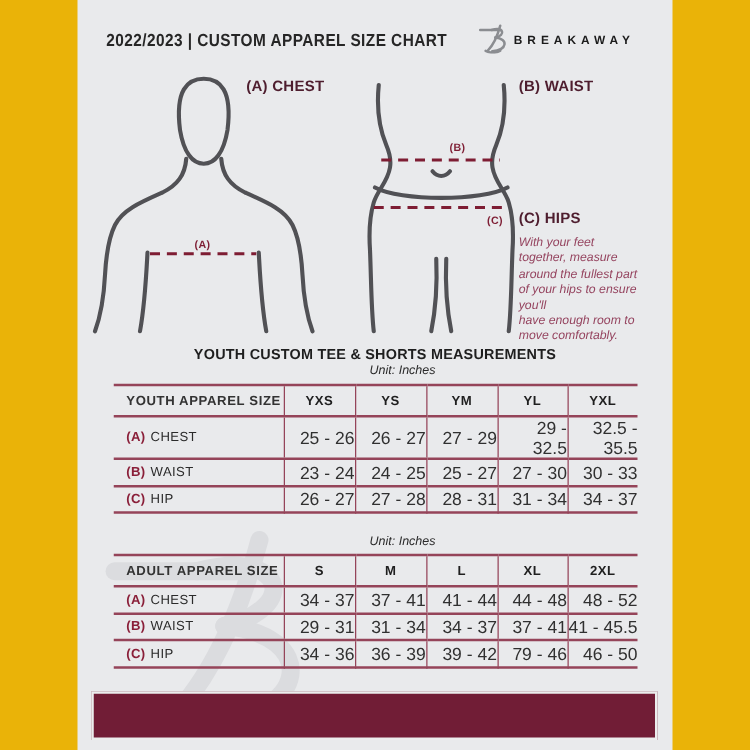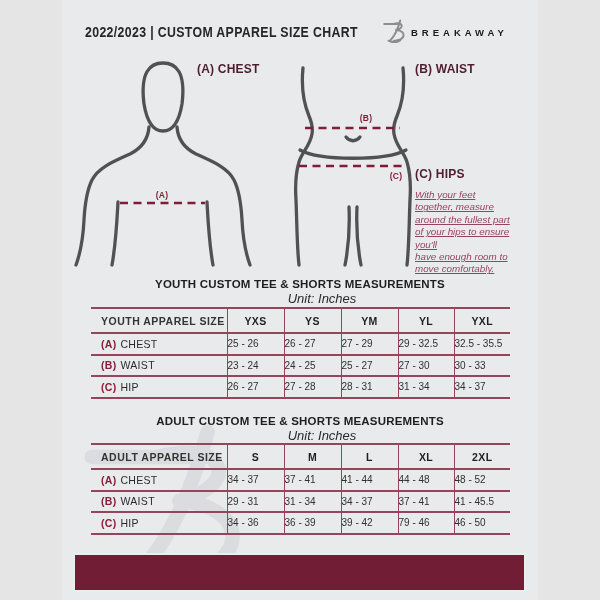--- a/index.html
+++ b/index.html
@@ -1,59 +1,59 @@
 <!DOCTYPE html>
 <html><head>
 <meta charset="utf-8">
 <style>
   html,body{margin:0;padding:0;}
-  .canvas{position:relative;width:600px;height:600px;background:#e5e5e5;overflow:hidden;
+  .canvas{position:relative;width:600px;height:600px;background:#eab308;overflow:hidden;
           font-family:"Liberation Sans",sans-serif;}
   .page{position:absolute;left:62px;top:0;width:476px;height:600px;background:#e9eaec;}
 
   
   .hdr-title{position:absolute;left:85px;top:24px;font-size:14px;font-weight:bold;color:#262626;
              letter-spacing:.4px;transform:scaleX(.88);transform-origin:left top;white-space:nowrap;}
   .brand{position:absolute;left:411px;top:27px;font-size:9.5px;font-weight:bold;letter-spacing:4px;
          color:#1b1b1b;white-space:nowrap;}
   .logo{position:absolute;left:382px;top:18px;color:#8b8d91;}
 
   
   .g-head{position:absolute;font-size:12px;font-weight:800;color:#4e1d2e;letter-spacing:.2px;}
   .g-body{position:absolute;font-size:9.8px;font-style:italic;color:#95445f;line-height:12.4px;
           white-space:pre-line;}
   .gh-chest{left:197px;top:62px;} .gb-chest{left:197px;top:84px;}
   .gh-waist{left:415px;top:62px;} .gb-waist{left:415px;top:84px;}
-  .gh-hips{left:415px;top:167px;} .gb-hips{left:415px;top:189px;text-decoration:underline;}
+  .gh-hips{left:415px;top:167px;} .gb-hips{left:415px;top:189px;}
 
   
   .figures{position:absolute;left:62px;top:55px;z-index:1;}
   .outline{fill:none;stroke:#515155;stroke-width:3.3;stroke-linecap:round;}
   .dash{fill:none;stroke:#7e1d33;stroke-width:2.5;stroke-dasharray:8 5.5;}
   .fig-label{font:bold 8.5px "Liberation Sans",sans-serif;fill:#7e1d33;letter-spacing:.3px;}
 
   
   .sec-title{position:absolute;left:62px;width:476px;text-align:center;font-size:11.5px;
              font-weight:bold;color:#1e1e1e;letter-spacing:.2px;}
-  .sec-unit{position:absolute;left:62px;width:520px;text-align:center;font-size:13px;
+  .sec-unit{position:absolute;left:62px;width:520px;text-align:center;font-size:10px;
             font-style:italic;color:#2a2a2a;}
   .t1-title{top:278px;} .t1-unit{top:291px;}
   .t2-title{top:415px;} .t2-unit{top:428px;}
 
   
   .size-table{position:absolute;left:91px;width:419px;border-collapse:collapse;table-layout:fixed;
               z-index:1;border-bottom:2px solid #954459;}
   .size-table th,.size-table td{border-top:2px solid #954459;padding:0;font-weight:normal;}
   .size-table th+th,.size-table td+td{border-left:1.5px solid #954459;}
   .size-table thead tr{height:25px;}
   .size-table tbody tr{height:21.5px;}
   .size-table .first{text-align:left;padding-left:10px;}
   .size-table thead .first{font-size:10.5px;color:#333;letter-spacing:.5px;}
   .size-table thead th{font-size:10.5px;font-weight:bold;color:#1f1f1f;text-align:center;letter-spacing:.4px;margin-top:48px;}
-  .size-table td{font-size:10px;color:#303030;text-align:left;}
+  .size-table td{font-size:14px;color:#303030;text-align:right;}
   .size-table td.first{font-size:10.5px;color:#2b2b2b;letter-spacing:.3px;}
   .key{color:#8a1f39;font-weight:bold;margin-right:4px;}
   .yt{top:307px;} .at{top:443px;}
 
   
   .watermark{position:absolute;left:76px;top:416px;color:#dbdcdf;z-index:0;}
   .footer-bar{position:absolute;left:73px;top:553px;width:453px;height:39px;background:#711d36;
               border:2px solid #eceded;box-sizing:border-box;z-index:2;}
 </style>
 </head>
@@ -165,21 +165,20 @@
         <td class="first"><span class="key">(C)</span><span>HIP</span></td>
         <td>26 - 27</td>
         <td>27 - 28</td>
         <td>28 - 31</td>
         <td>31 - 34</td>
         <td>34 - 37</td>
       </tr>
     </tbody>
   </table>
 
-  <div class="sec-title t2-title">ADULT CUSTOM TEE &amp; SHORTS MEASUREMENTS</div>
   <div class="sec-unit t2-unit">Unit: Inches</div>
   <table class="size-table at">
     <colgroup>
         <col style="width:136px">
         <col style="width:57px">
         <col style="width:57px">
         <col style="width:57px">
         <col style="width:56px">
         <col style="width:56px">
       </colgroup>

